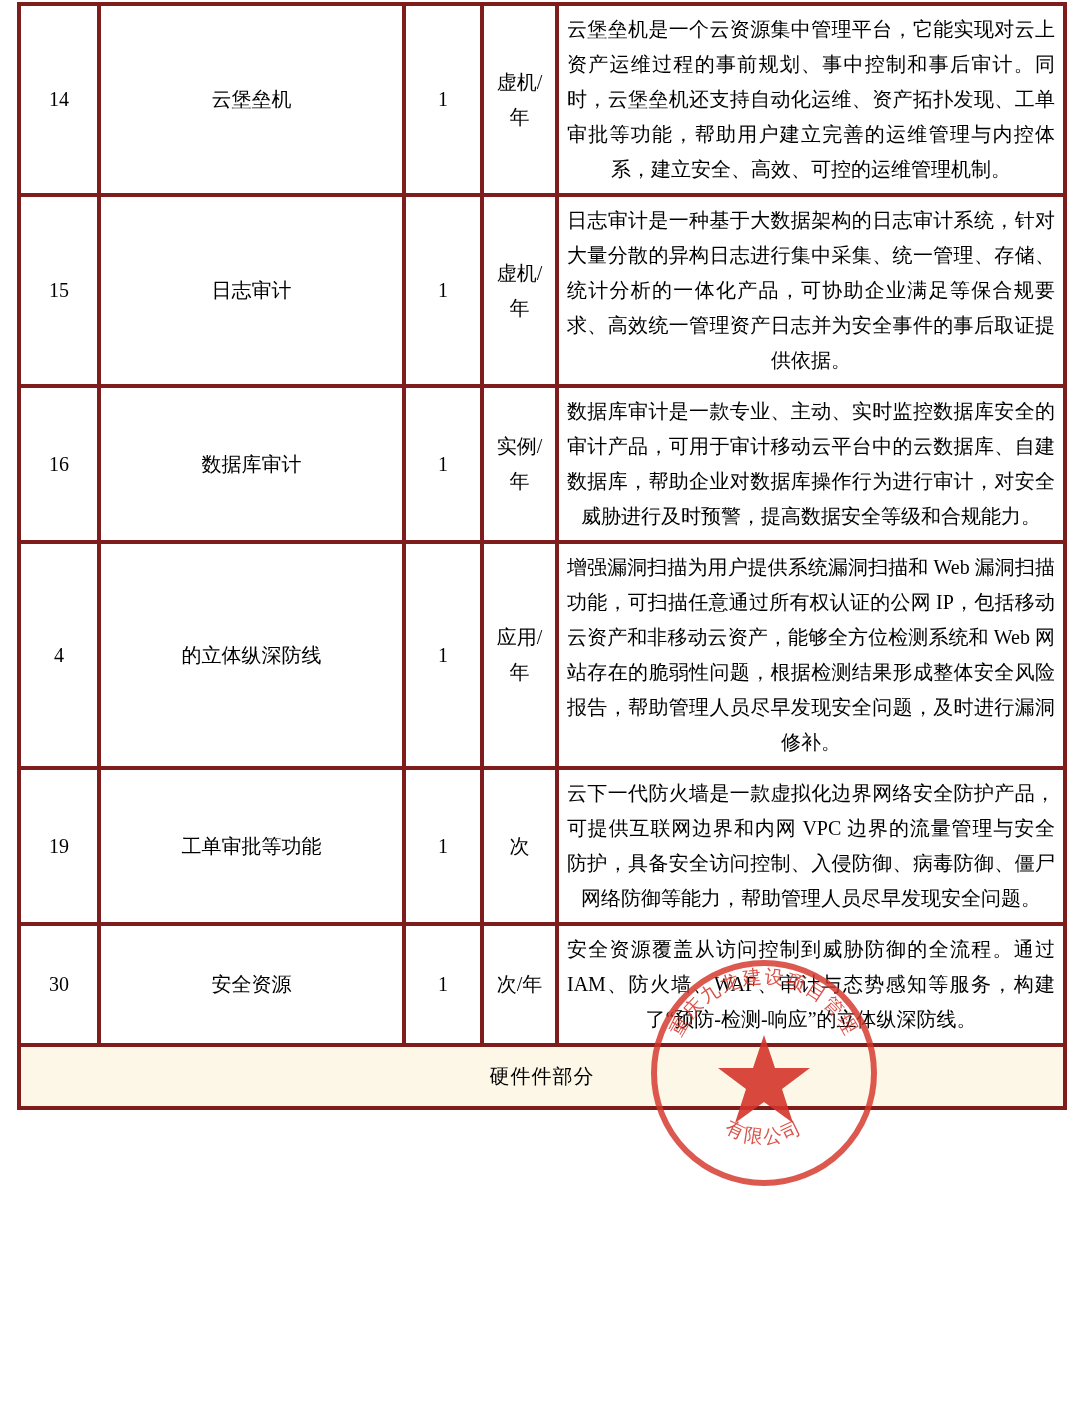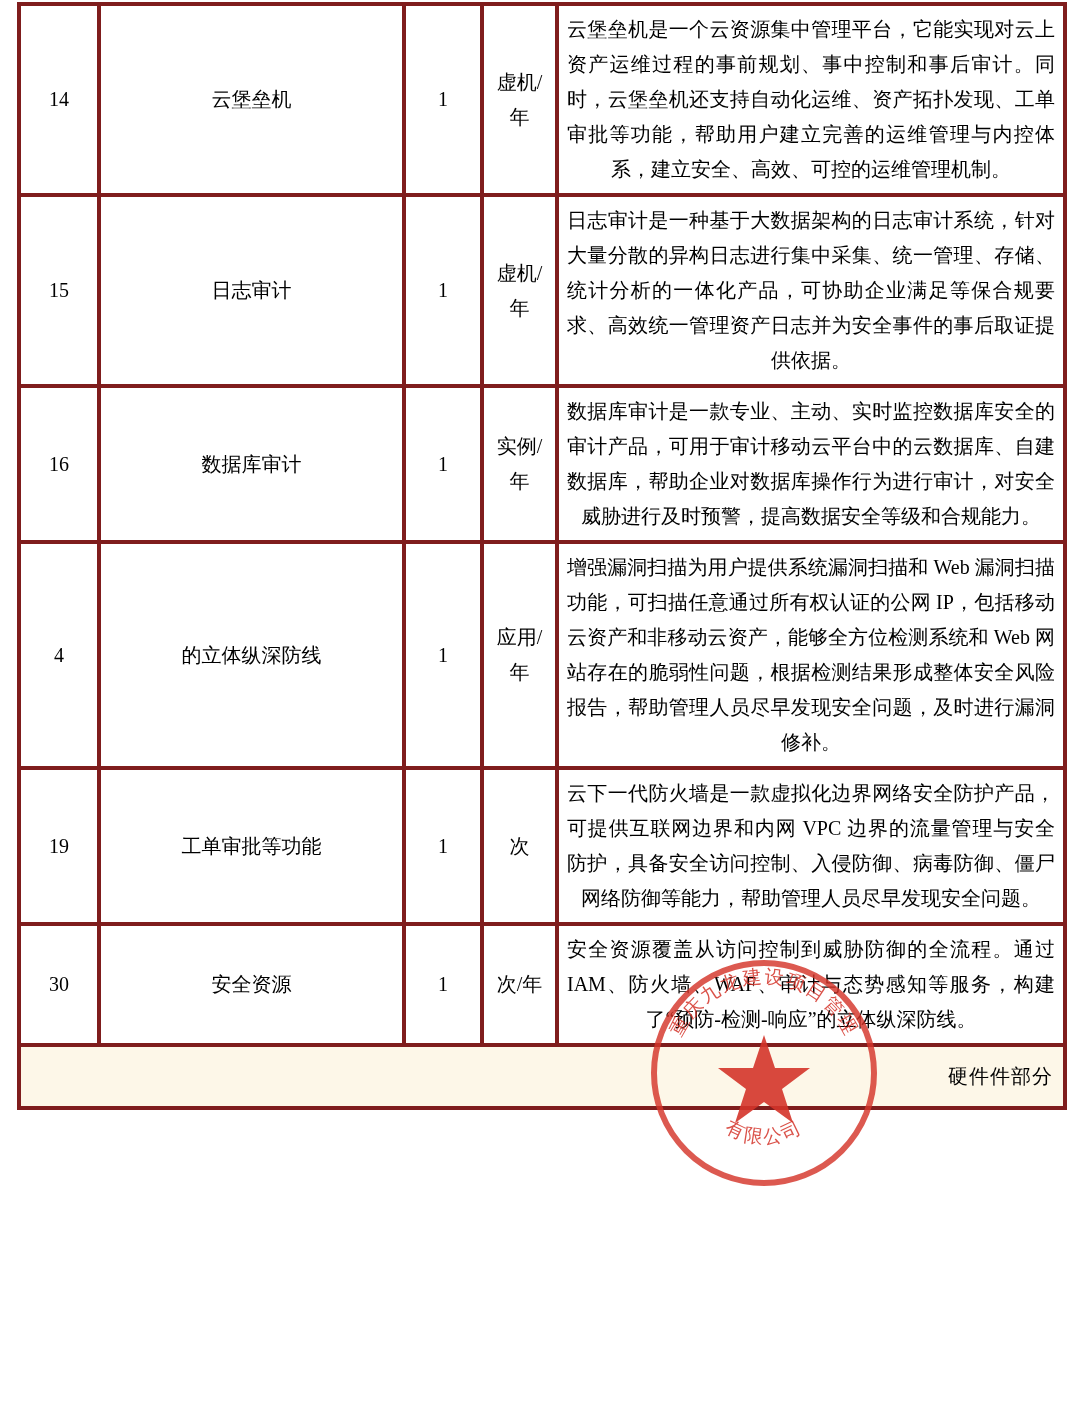--- a/index.html
+++ b/index.html
@@ -56,21 +56,21 @@
   }
   td.desc.center-only {
     text-align: center;
     text-align-last: center;
   }
   td.unit {
     line-height: 1.55;
   }
   tr.section td {
     background: #fdf7e8;
-    text-align: right;
+    text-align: center;
     font-size: 20px;
     padding: 12px 10px;
     letter-spacing: 1px;
   }
   
   .seal {
     position: absolute;
     left: 648px;
     top: 955px;
     width: 232px;

